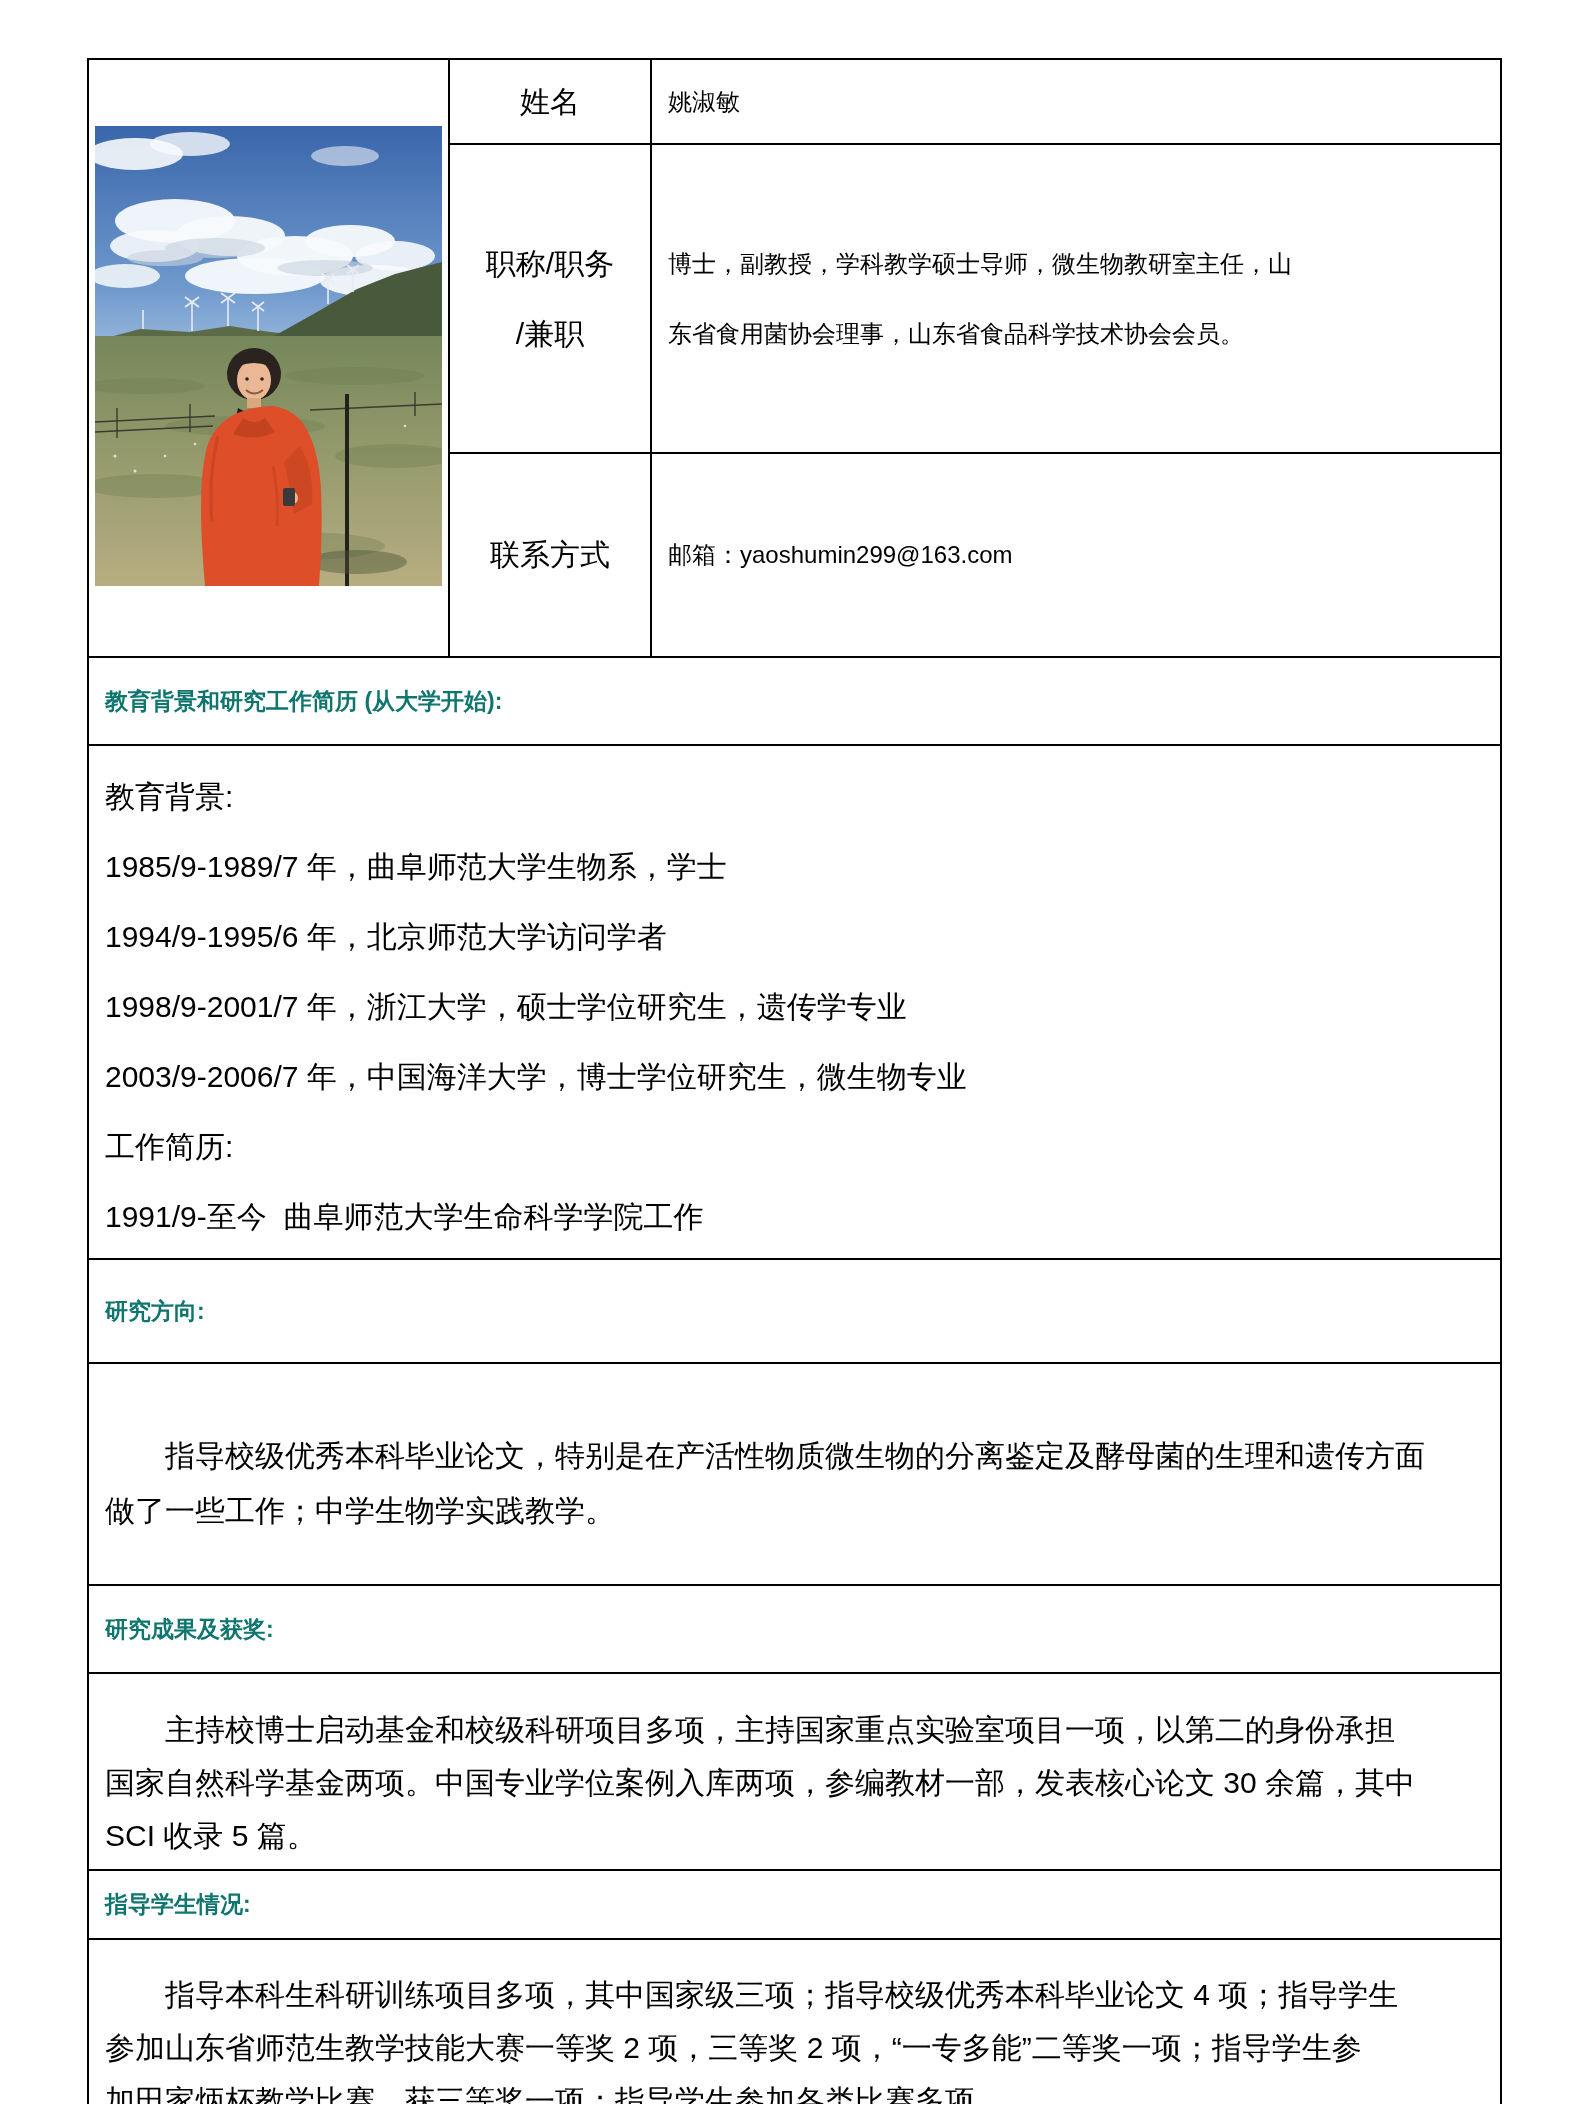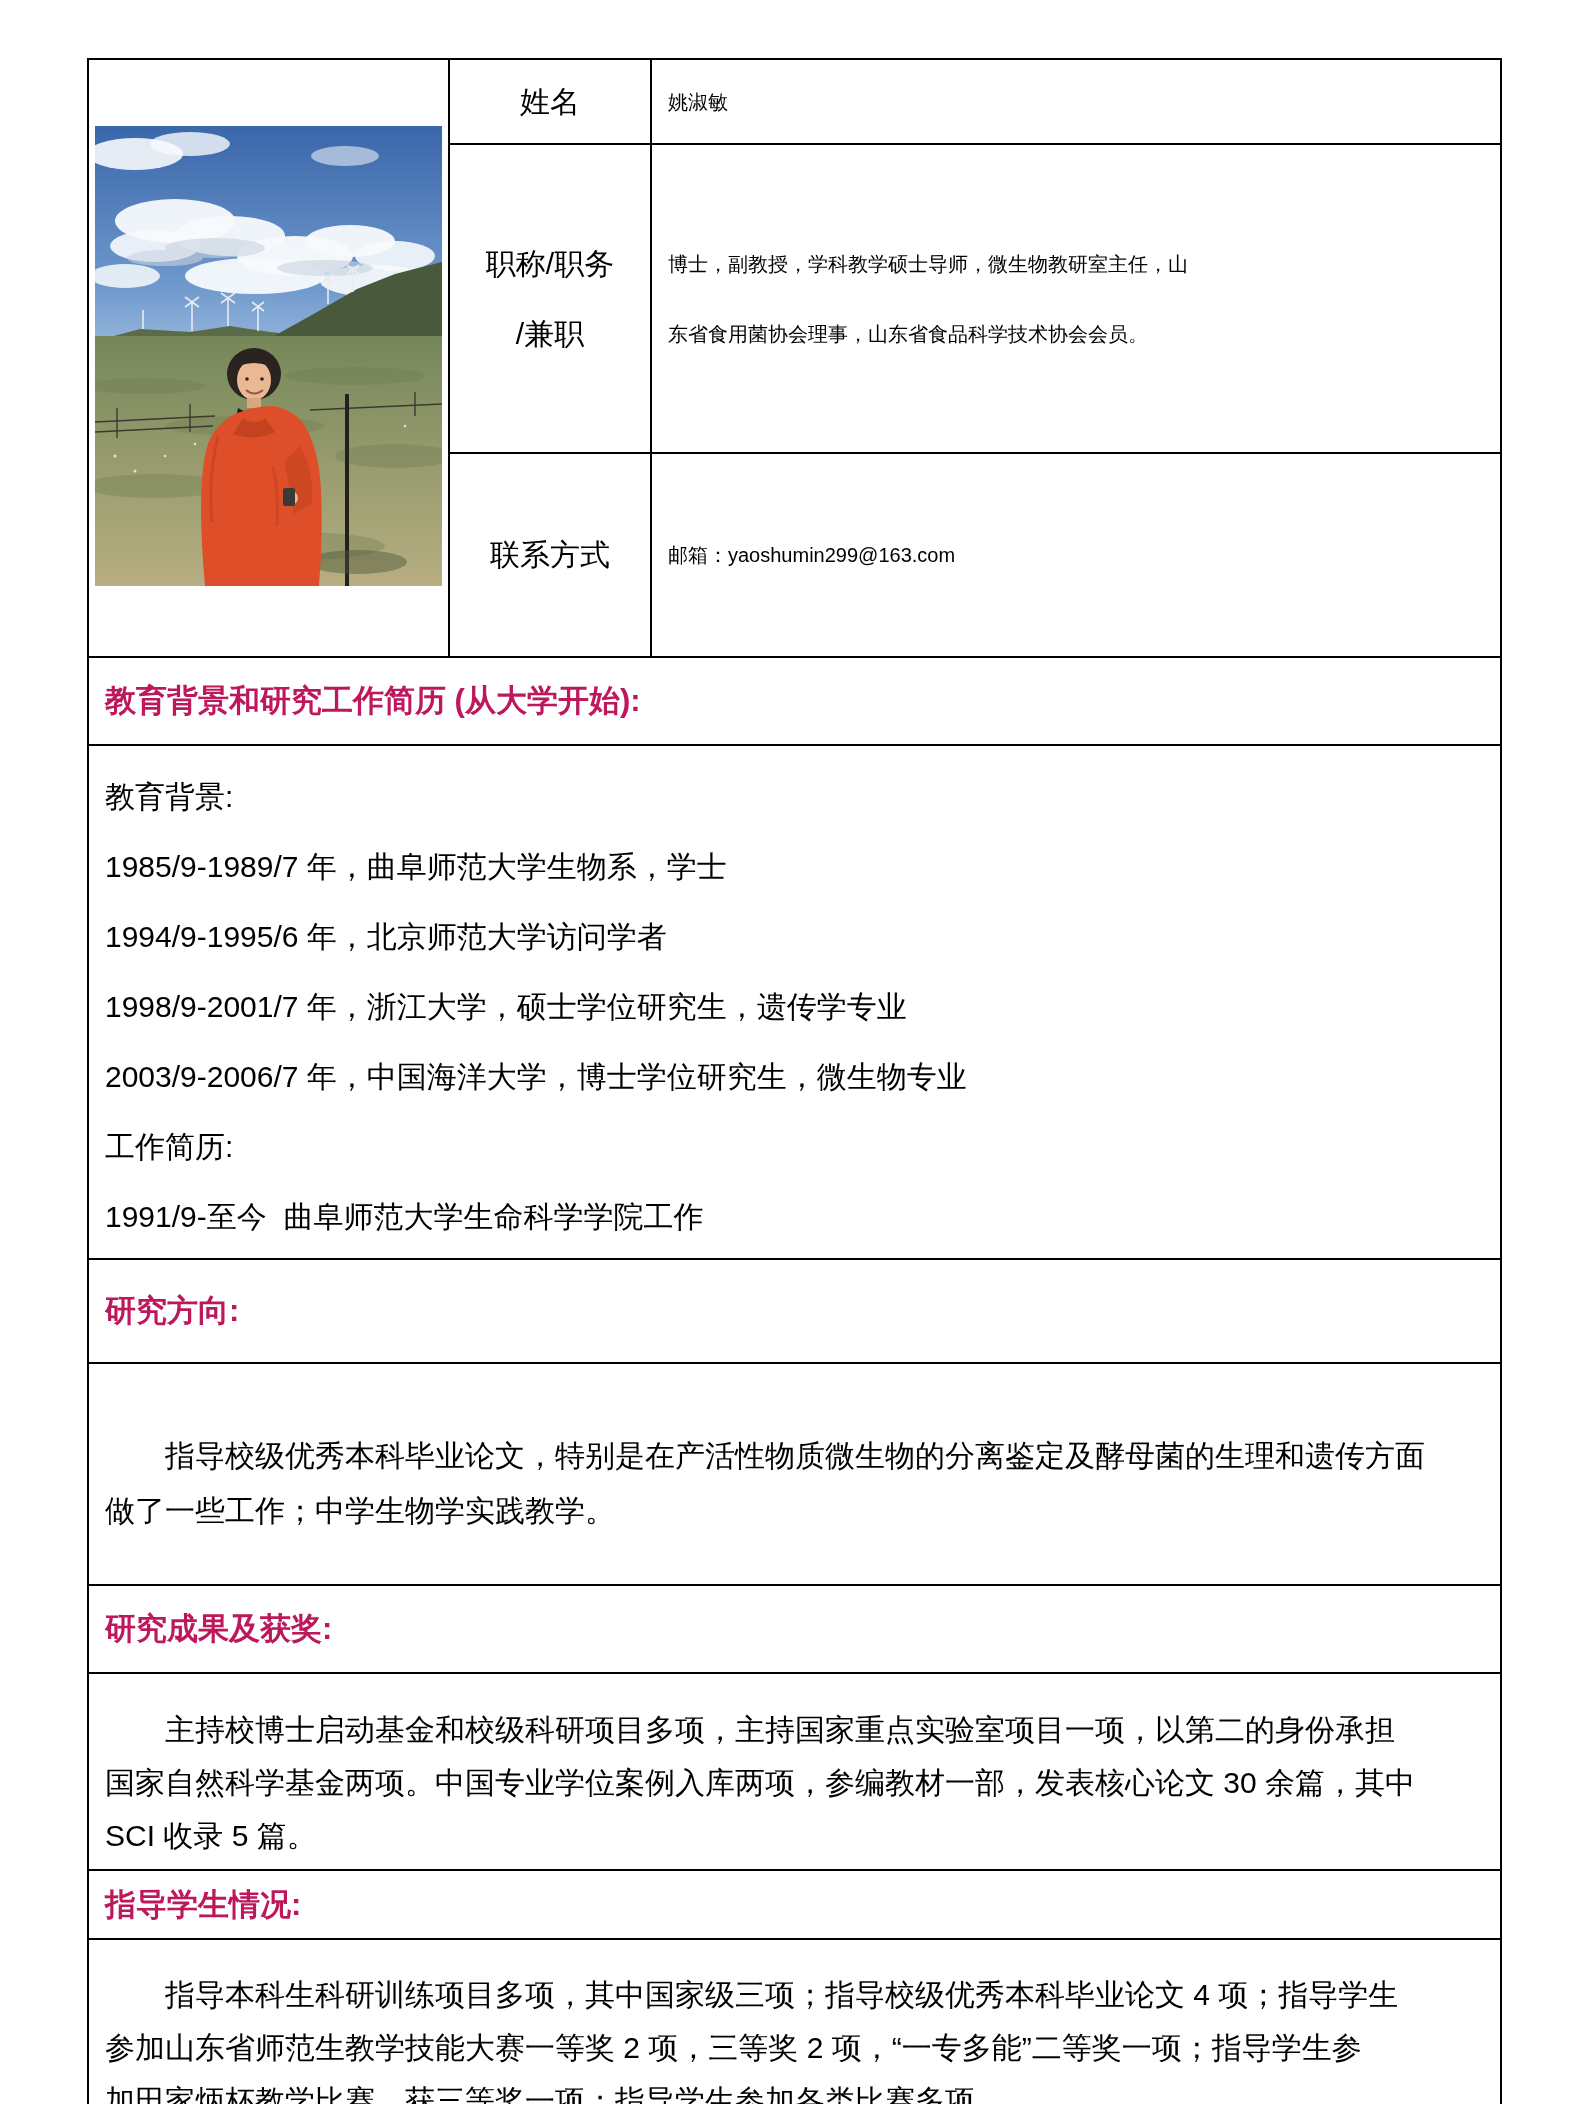--- a/index.html
+++ b/index.html
@@ -32,28 +32,28 @@
 
   .label-text{
     text-align:center;
     font-size:30px;
     line-height:70px;
     white-space:pre-wrap;
   }
   .value-text{
     padding-left:12px;
     padding-right:10px;
-    font-size:20px;
+    font-size:24px;
     line-height:70px;
     white-space:pre-wrap;
   }
   .section-header{
-    color:#be185d;
+    color:#0f766e;
     font-weight:700;
-    font-size:31px;
+    font-size:23px;
     padding-left:12px;
     white-space:pre-wrap;
   }
   .cell-body{
     font-size:30px;
     padding-left:12px;
     padding-right:10px;
     white-space:pre-wrap;
   }
   .edu-body{padding-top:12px;}

